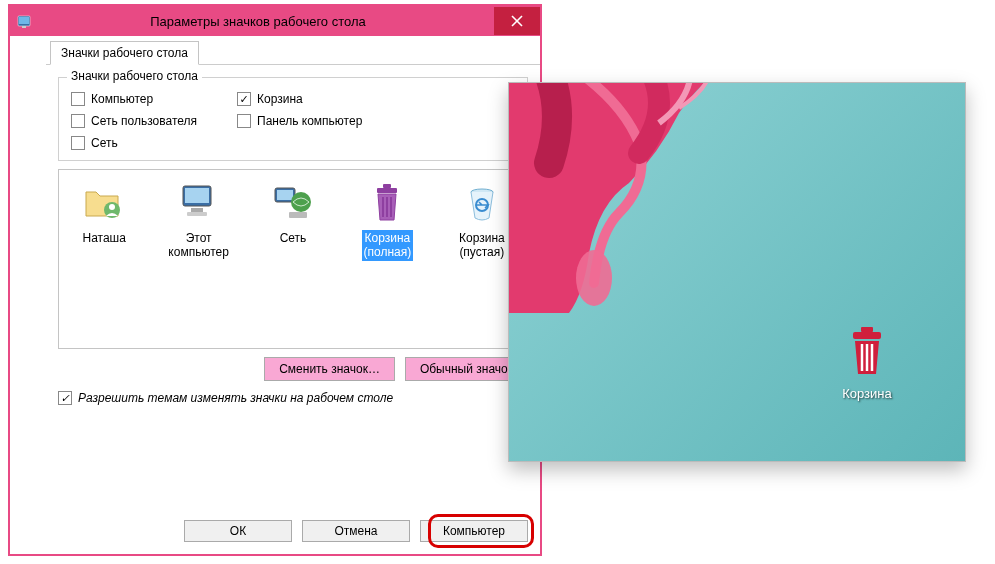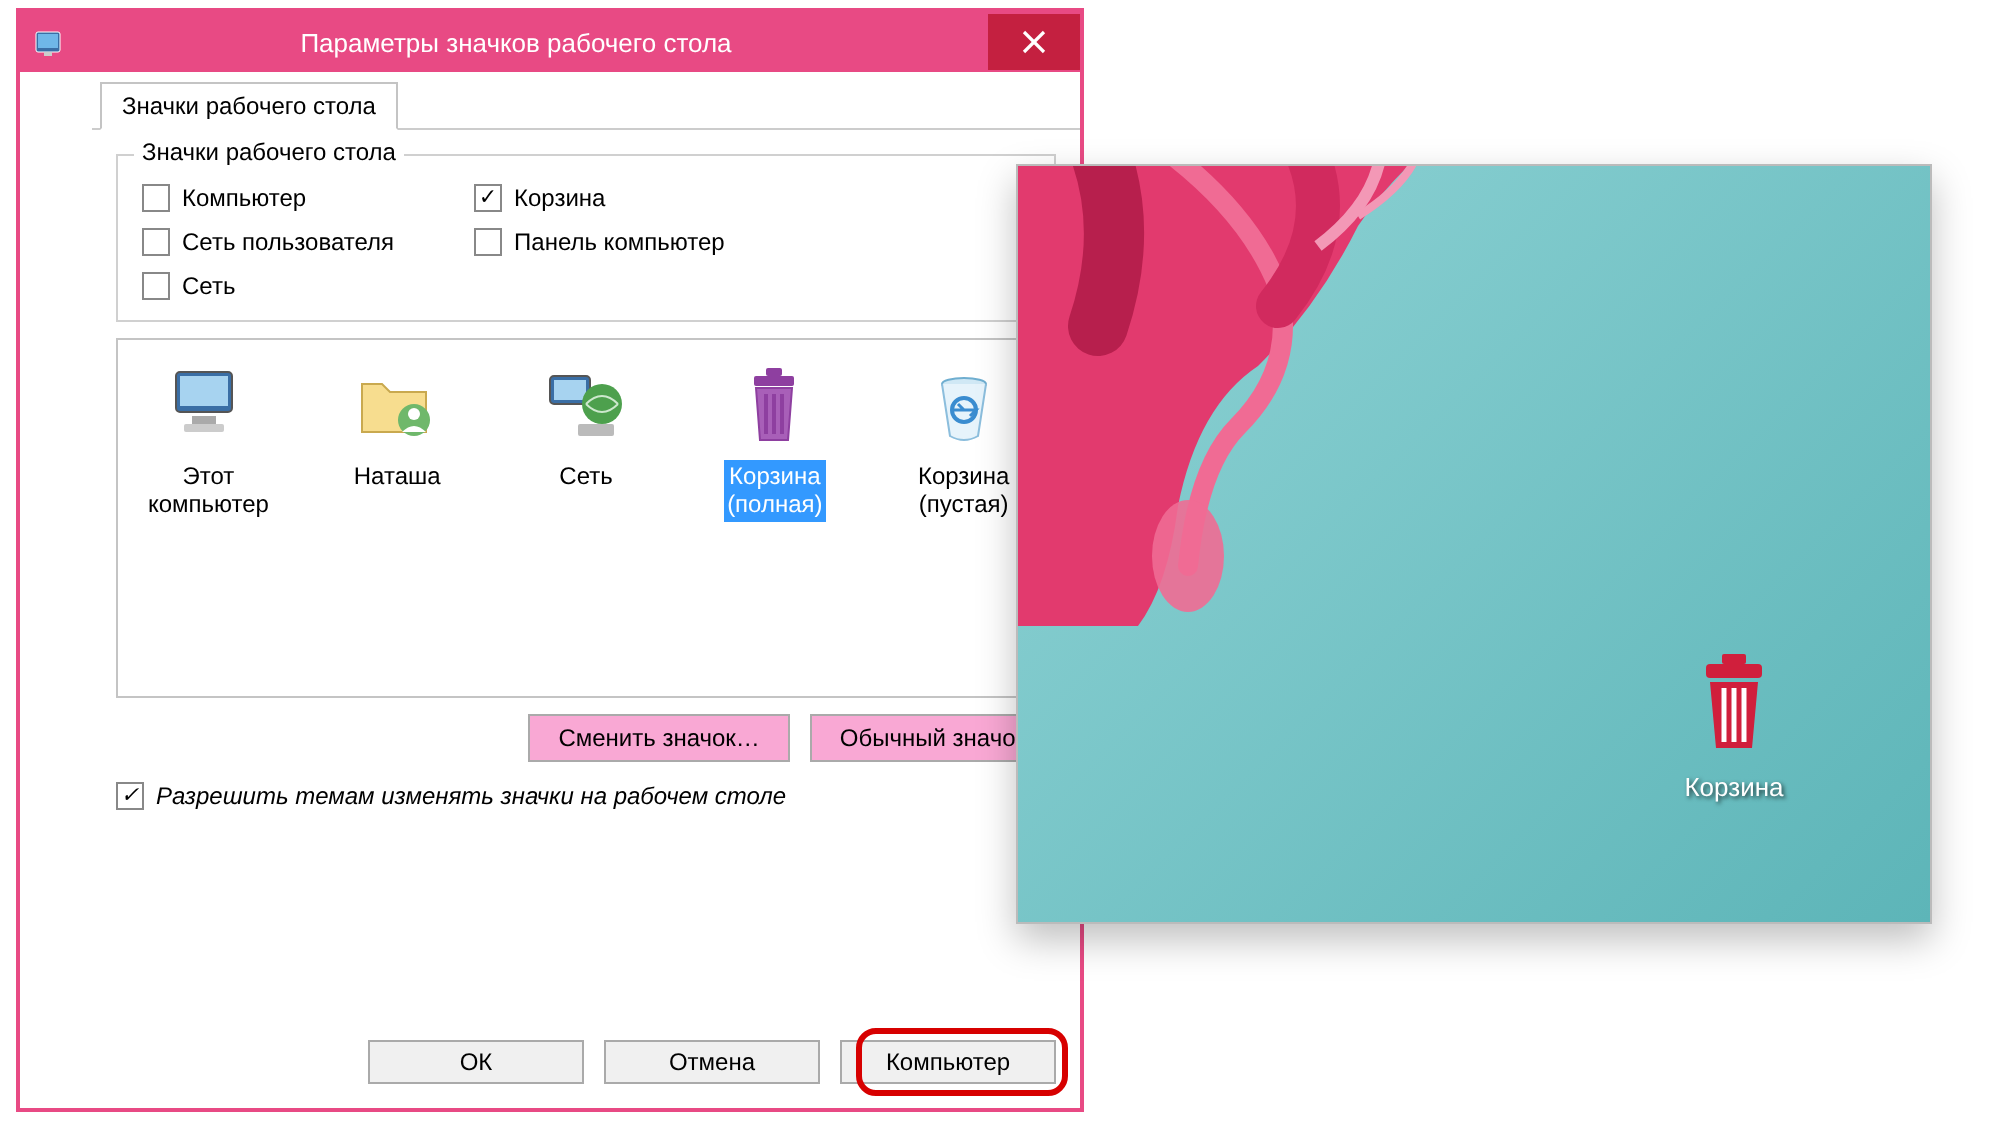--- a/index.html
+++ b/index.html
@@ -24,21 +24,21 @@
     height: 552px;
     border: 2px solid #e84a84;
     background: #fff;
   }
   .titlebar {
     height: 30px;
     background: #e84a84;
     display: flex;
     align-items: center;
     padding-left: 6px;
-    color: #ffffff;
+    color: #000000;
   }
   .titlebar-icon {
     width: 18px; height: 18px;
     margin-right: 8px;
     display: flex;
     align-items: center; justify-content: center;
   }
   .titlebar-title {
     flex: 1;
     font-size: 13px;
@@ -315,41 +315,41 @@
             </label>
           </div>
         </div>
       </div>
 
       <div class="icon-list">
 
         <div class="icon-item">
           <span class="icon-img">
             <svg width="44" height="44" viewBox="0 0 44 44">
+              <path d="M4 14 L4 36 L36 36 L36 16 L18 16 L14 12 L4 12 Z" fill="#f7dd8f" stroke="#c9a94f"></path>
+              <circle cx="30" cy="30" r="8" fill="#6fb86b"></circle>
+              <circle cx="30" cy="27" r="3" fill="#fff"></circle>
+              <path d="M24 36 Q30 30 36 36" fill="#fff"></path>
+            </svg>
+          </span>
+          <span class="icon-label">Наташа</span>
+        </div>
+
+        <div class="icon-item">
+          <span class="icon-img">
+            <svg width="44" height="44" viewBox="0 0 44 44">
               <rect x="6" y="6" width="28" height="20" rx="2" fill="#3a6ea5" stroke="#555"></rect>
               <rect x="8" y="8" width="24" height="15" fill="#a7d3f0"></rect>
               <rect x="14" y="28" width="12" height="4" fill="#aaa"></rect>
               <rect x="10" y="32" width="20" height="4" rx="1" fill="#ccc"></rect>
             </svg>
           </span>
           <span class="icon-label">
             <span>Этот</span><br><span>компьютер</span>
           </span>
-        </div>
-
-        <div class="icon-item">
-          <span class="icon-img">
-            <svg width="44" height="44" viewBox="0 0 44 44">
-              <path d="M4 14 L4 36 L36 36 L36 16 L18 16 L14 12 L4 12 Z" fill="#f7dd8f" stroke="#c9a94f"></path>
-              <circle cx="30" cy="30" r="8" fill="#6fb86b"></circle>
-              <circle cx="30" cy="27" r="3" fill="#fff"></circle>
-              <path d="M24 36 Q30 30 36 36" fill="#fff"></path>
-            </svg>
-          </span>
-          <span class="icon-label">Наташа</span>
         </div>
 
         <div class="icon-item">
           <span class="icon-img">
             <svg width="44" height="44" viewBox="0 0 44 44">
               <rect x="4" y="8" width="20" height="14" rx="2" fill="#3a6ea5" stroke="#555"></rect>
               <rect x="6" y="10" width="16" height="10" fill="#a7d3f0"></rect>
               <circle cx="30" cy="22" r="10" fill="#4da04d"></circle>
               <path d="M22 22 Q30 14 38 22 M22 22 Q30 30 38 22" stroke="#cde8cd" stroke-width="1" fill="none"></path>
               <rect x="18" y="32" width="18" height="6" rx="1" fill="#bbb"></rect>

